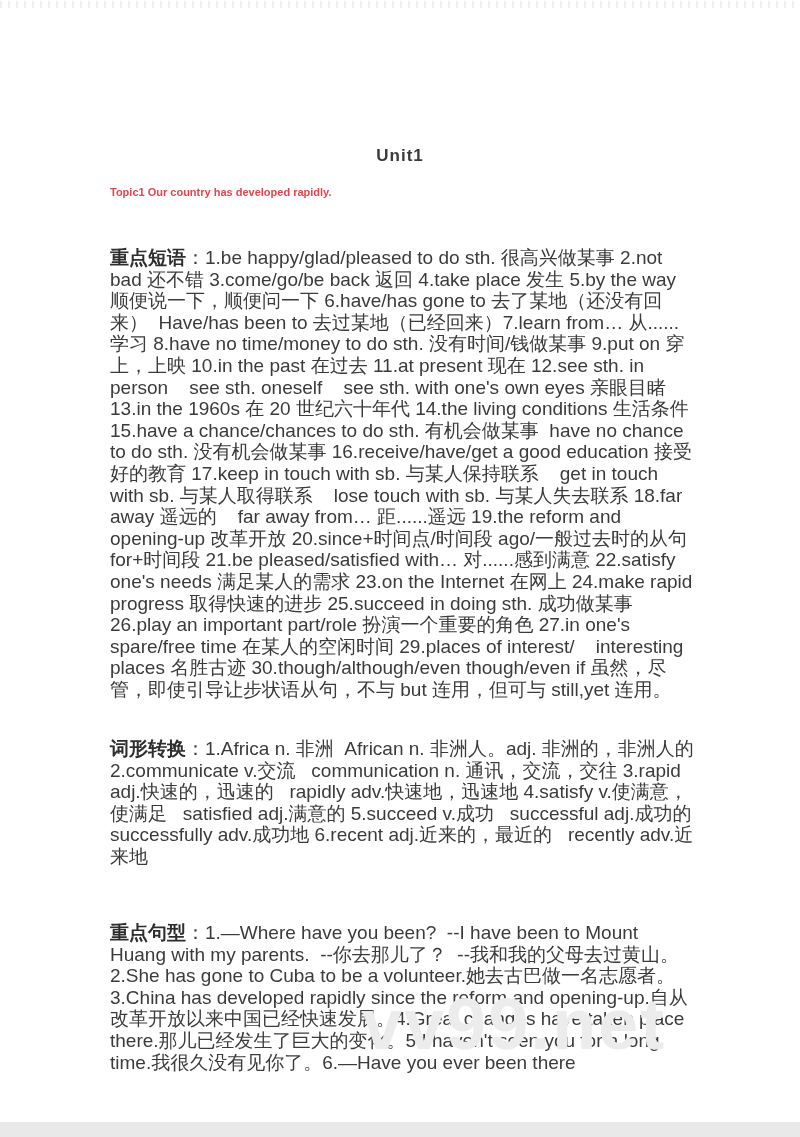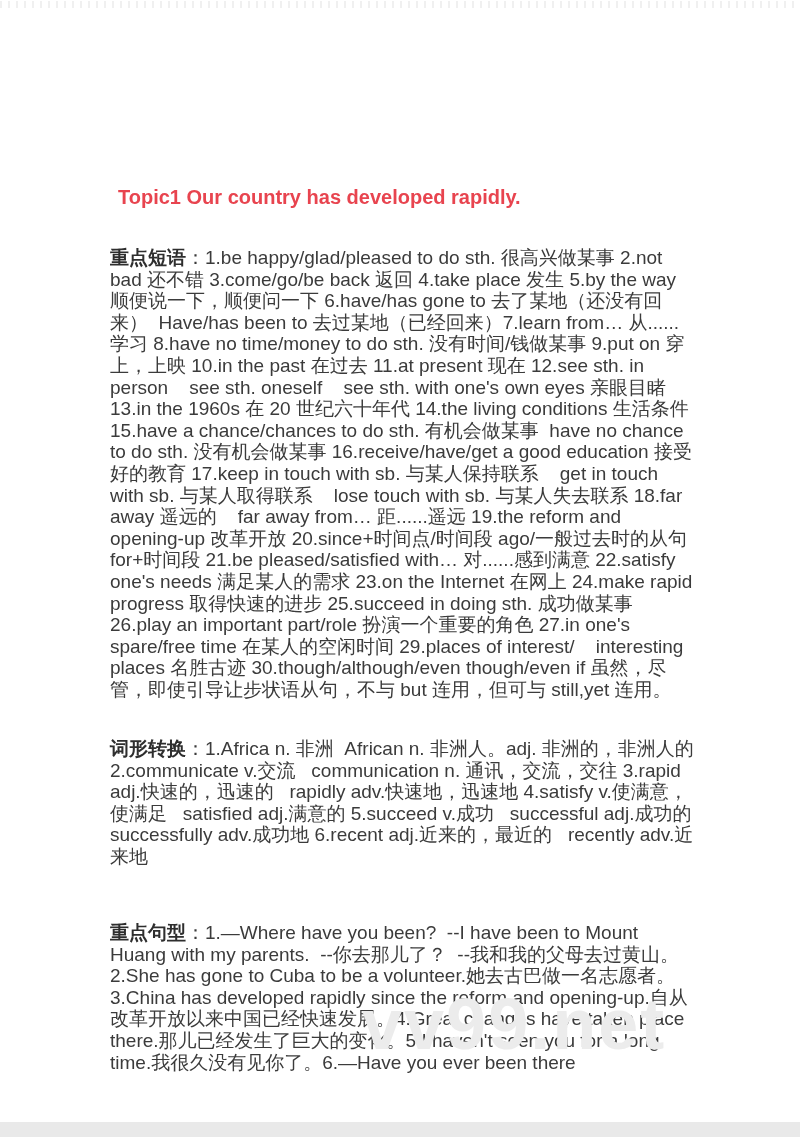--- a/index.html
+++ b/index.html
@@ -21,21 +21,21 @@
     letter-spacing:0.5px;
   }
   .unit-heading{
     position:absolute;top:146px;left:0;width:100%;
     text-align:center;
     font-size:17px;font-weight:bold;color:#3a3a3a;
     letter-spacing:1px;
   }
   .topic-heading{
     position:absolute;top:186px;left:110px;
-    font-size:20px;font-weight:bold;margin-left:8px;
+    font-size:11px;font-weight:bold;
   }
   .section{
     position:absolute;left:110px;width:586px;
     font-size:19px;line-height:21.6px;color:#3b3b3b;
     white-space:pre-wrap;
     text-align:left;
   }
   .section .label{font-weight:bold;color:#2e2e2e;}
   .sec-phrases{top:247px;}
   .sec-wordforms{top:707px;margin-top:31px;}
@@ -52,20 +52,21 @@
   }
 </style>
 </head>
 <body>
 
 <div class="page">
 
   <div class="perforation"></div>
 
 
+  <div class="unit-heading">Unit1</div>
 
   <div class="topic-heading" style="color: rgb(232, 68, 79);">Topic1 Our country has developed rapidly.</div>
 
   <div class="section sec-phrases"><span class="label">重点短语</span><span>：</span><span>1.be happy/glad/pleased to do sth. 很高兴做某事 2.not bad 还不错 3.come/go/be back 返回 4.take place 发生 5.by the way 顺便说一下，顺便问一下 6.have/has gone to 去了某地（还没有回来）  Have/has been to 去过某地（已经回来）7.learn from… 从......学习 8.have no time/money to do sth. 没有时间/钱做某事 9.put on 穿上，上映 10.in the past 在过去 11.at present 现在 12.see sth. in person    see sth. oneself    see sth. with one's own eyes 亲眼目睹 13.in the 1960s 在 20 世纪六十年代 14.the living conditions 生活条件 15.have a chance/chances to do sth. 有机会做某事  have no chance to do sth. 没有机会做某事 16.receive/have/get a good education 接受好的教育 17.keep in touch with sb. 与某人保持联系    get in touch with sb. 与某人取得联系    lose touch with sb. 与某人失去联系 18.far away 遥远的    far away from… 距......遥远 19.the reform and opening-up 改革开放 20.since+时间点/时间段 ago/一般过去时的从句    for+时间段 21.be pleased/satisfied with… 对......感到满意 22.satisfy one's needs 满足某人的需求 23.on the Internet 在网上 24.make rapid progress 取得快速的进步 25.succeed in doing sth. 成功做某事 26.play an important part/role 扮演一个重要的角色 27.in one's spare/free time 在某人的空闲时间 29.places of interest/    interesting places 名胜古迹 30.though/although/even though/even if 虽然，尽管，即使引导让步状语从句，不与 but 连用，但可与 still,yet 连用。</span></div>
 
   <div class="section sec-wordforms"><span class="label">词形转换</span><span>：</span><span>1.Africa n. 非洲  African n. 非洲人。adj. 非洲的，非洲人的 2.communicate v.交流   communication n. 通讯，交流，交往 3.rapid adj.快速的，迅速的   rapidly adv.快速地，迅速地 4.satisfy v.使满意，使满足   satisfied adj.满意的 5.succeed v.成功   successful adj.成功的   successfully adv.成功地 6.recent adj.近来的，最近的   recently adv.近来地</span></div>
 
   <div class="section sec-sentences"><span class="label">重点句型</span><span>：</span><span>1.—Where have you been?  --I have been to Mount Huang with my parents.  --你去那儿了？  --我和我的父母去过黄山。2.She has gone to Cuba to be a volunteer.她去古巴做一名志愿者。3.China has developed rapidly since the reform and opening-up.自从改革开放以来中国已经快速发展。4.Great changes have taken place there.那儿已经发生了巨大的变化。5.I haven't seen you for a long time.我很久没有见你了。6.—Have you ever been there</span></div>
 
   <div class="watermark" style="color: rgb(236, 236, 236);">vv99.net</div>

